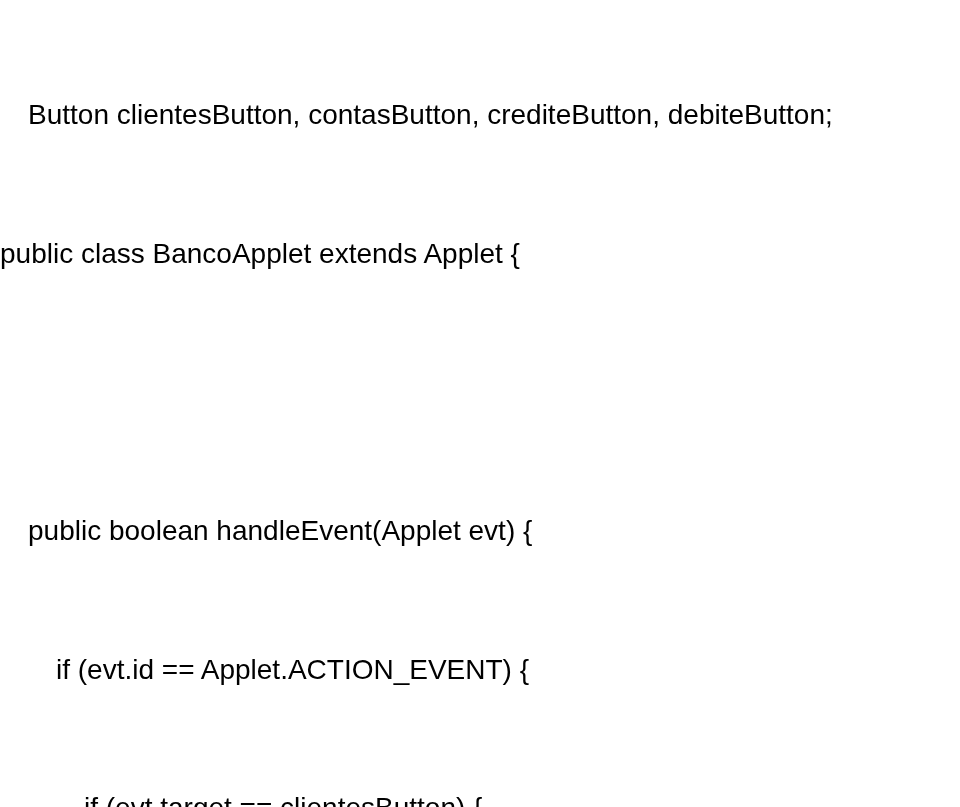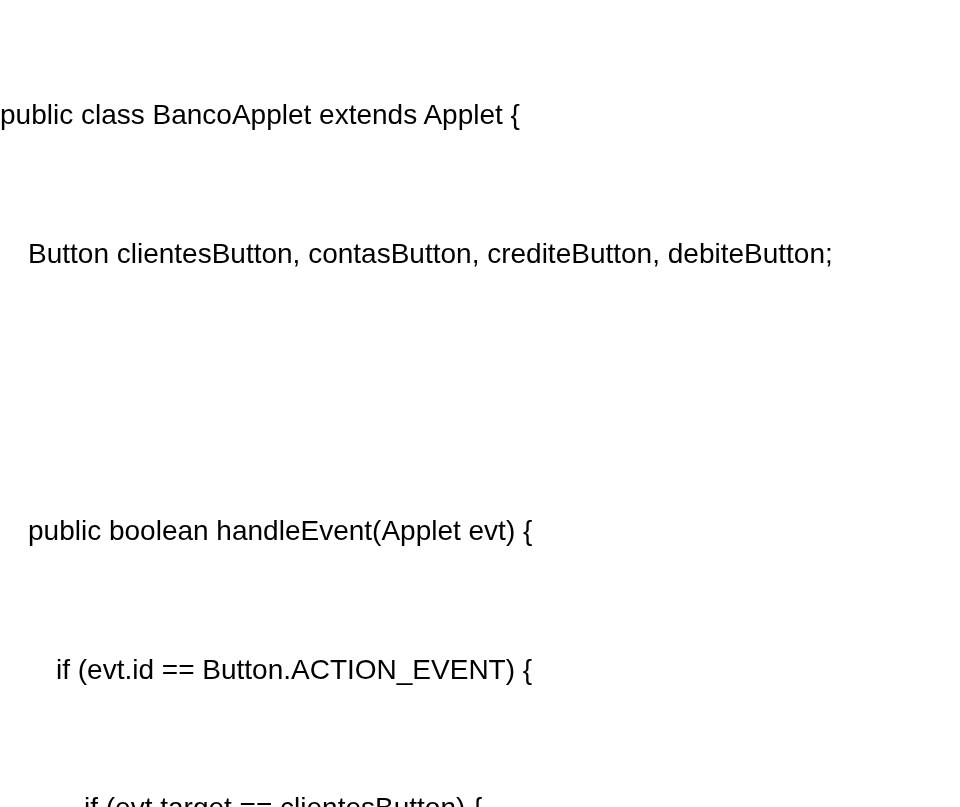--- a/index.html
+++ b/index.html
@@ -22,25 +22,25 @@
       display: block;
     }
     .indent-1 { padding-left: 28px; }
     .indent-2 { padding-left: 56px; }
     .indent-3 { padding-left: 84px; }
   </style>
 </head>
 <body>
 
 <div class="code-container">
+  <span class="line indent-1">Button clientesButton, contasButton, crediteButton, debiteButton;</span>
   <span class="line">public class BancoApplet extends Applet {</span>
-  <span class="line indent-1">Button clientesButton, contasButton, crediteButton, debiteButton;</span>
   <span class="line">&nbsp;</span>
   <span class="line indent-1">public boolean handleEvent(Applet evt) {</span>
-  <span class="line indent-2">if (evt.id == Button.ACTION_EVENT) {</span>
+  <span class="line indent-2">if (evt.id == Applet.ACTION_EVENT) {</span>
   <span class="line indent-3">if (evt.target == clientesButton) {</span>
   
   
   
   
   
   
   
   
   

